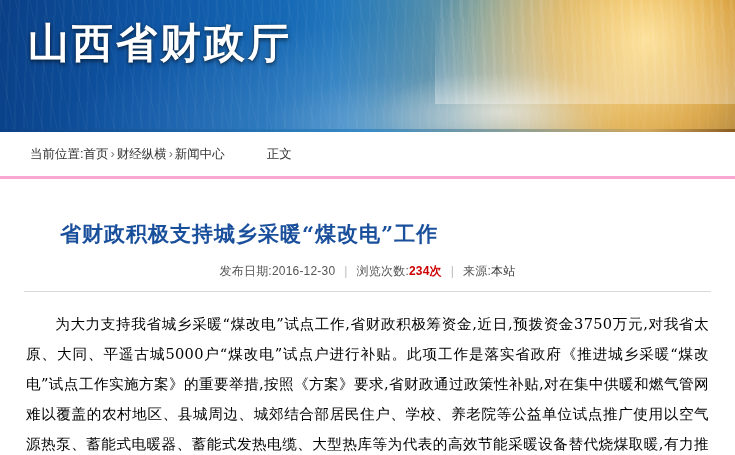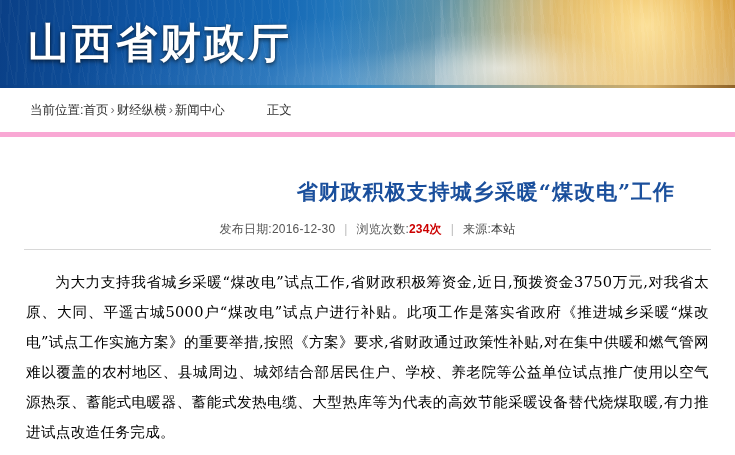--- a/index.html
+++ b/index.html
@@ -17,21 +17,21 @@
     position: relative;
     width: 735px;
     height: 455px;
     background: #ffffff;
   }
 
   
   .banner {
     position: relative;
     width: 735px;
-    height: 88px;
+    height: 132px;
     overflow: hidden;
     background: #0b4f9e;
   }
   .banner-bg {
     position: absolute;
     inset: 0;
     background:
       radial-gradient(circle at 88% 30%, rgba(255,226,150,0.95) 0%, rgba(242,186,80,0.75) 14%, rgba(140,120,70,0.25) 32%, rgba(0,0,0,0) 48%),
       radial-gradient(ellipse at 62% 95%, rgba(190,215,235,0.55) 0%, rgba(120,170,215,0.25) 30%, rgba(0,0,0,0) 60%),
       linear-gradient(100deg, #0a3f86 0%, #0f57a6 22%, #1669b5 38%, #2f86c4 52%, #5aa6cf 63%, #9ec3d8 72%, #c9a45e 84%, #a9742c 93%, #7d4f16 100%);
@@ -91,21 +91,21 @@
     background: linear-gradient(90deg, #0a3f86, #2f86c4 50%, #c9a45e 88%, #7d4f16 100%);
     opacity: .8;
   }
 
   
   .crumb-wrap {
     position: relative;
     width: 735px;
     height: 44px;
     background: #ffffff;
-    border-bottom: 5px solid #f9a8d4;
+    border-bottom: 3px solid #f9a8d4;
   }
   .crumb {
     position: absolute;
     left: 30px;
     top: 14px;
     font-size: 12.5px;
     color: #333333;
     white-space: nowrap;
   }
   .crumb .sep {
@@ -121,21 +121,21 @@
   }
 
   
   .content {
     position: relative;
     width: 735px;
     padding-top: 26px;
     background: #ffffff;
   }
   .article-title {
-    text-align: right;
+    text-align: left;
     font-family: "DejaVu Serif", "Liberation Serif", serif;
     font-weight: bold;
     font-size: 21px;
     color: #1a4f9c;
     letter-spacing: 1px;
     padding: 0 60px;
     line-height: 30px;
   }
   .meta {
     margin-top: 4px;

